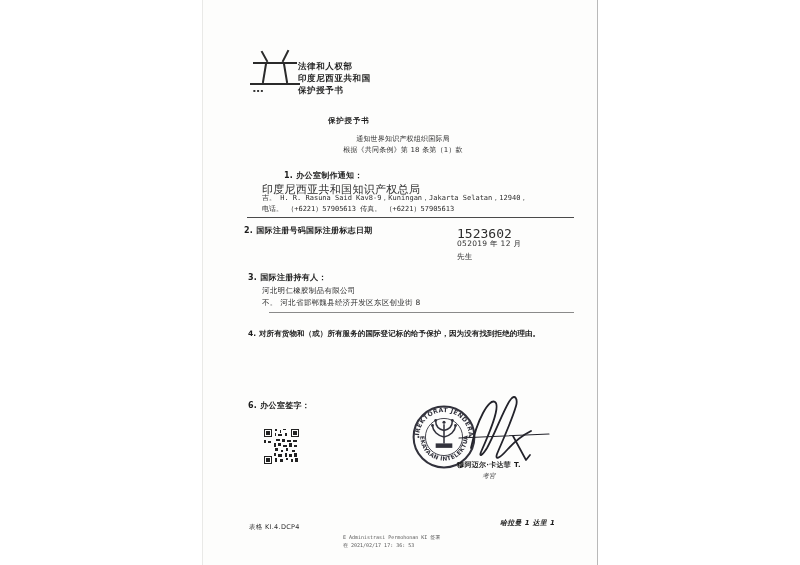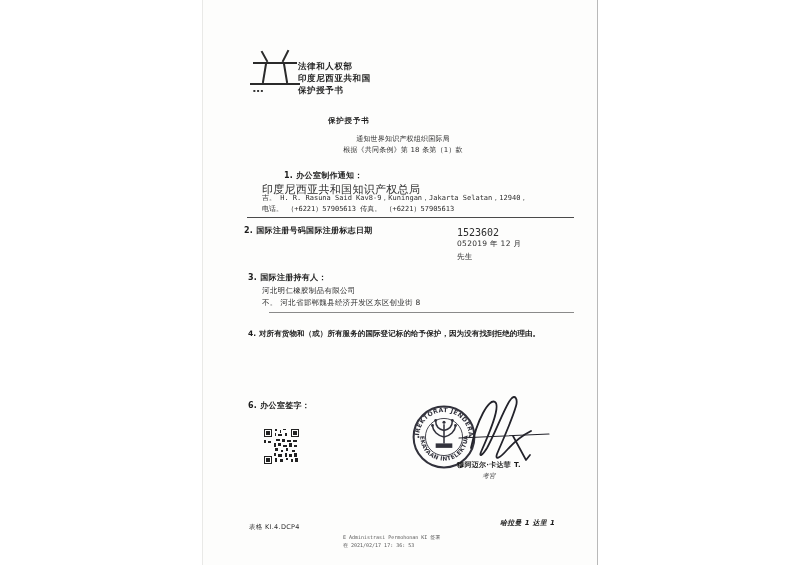--- a/index.html
+++ b/index.html
@@ -60,21 +60,21 @@
       <div>根据《共同条例》第 18 条第（1）款</div>
     </div>
 
     <div class="t bold" style="left:45px; top:172px;margin-left:36px;">1. 办公室制作通知：</div>
     <div class="t" style="left:59px; top:184px; font-size:11px;">印度尼西亚共和国知识产权总局</div>
     <div class="t mono" style="left:59px; top:195px;">吉。 H. R. Rasuna Said Kav8-9，Kuningan，Jakarta Selatan，12940，</div>
     <div class="t mono" style="left:59px; top:206px;">电话。 （+6221）57905613 传真。 （+6221）57905613</div>
     <div class="rule" style="left:44px; top:217px; width:327px;"></div>
 
     <div class="t bold" style="left:41px; top:227px;">2. 国际注册号码国际注册标志日期</div>
-    <div class="t mono" style="left:254px; top:227px; font-size:10px;">1523602</div>
+    <div class="t mono" style="left:254px; top:227px; font-size:13px;">1523602</div>
     <div class="t" style="left:254px; top:240px; font-size:7.5px;">052019 年 12 月</div>
     <div class="t" style="left:254px; top:253px; font-size:7.5px;">先生</div>
 
     <div class="t bold" style="left:45px; top:274px;">3. 国际注册持有人：</div>
     <div class="t" style="left:59px; top:287px; font-size:7.5px;">河北明仁橡胶制品有限公司</div>
     <div class="t" style="left:59px; top:299px; font-size:7.5px;text-align:right;">不。 河北省邯郸魏县经济开发区东区创业街 8</div>
     <div class="rule light" style="left:66px; top:312px; width:305px;"></div>
 
     <div class="t bold" style="left:45px; top:330px; font-size:7.5px; letter-spacing:.1px;">4. 对所有货物和（或）所有服务的国际登记标的给予保护，因为没有找到拒绝的理由。</div>
 

